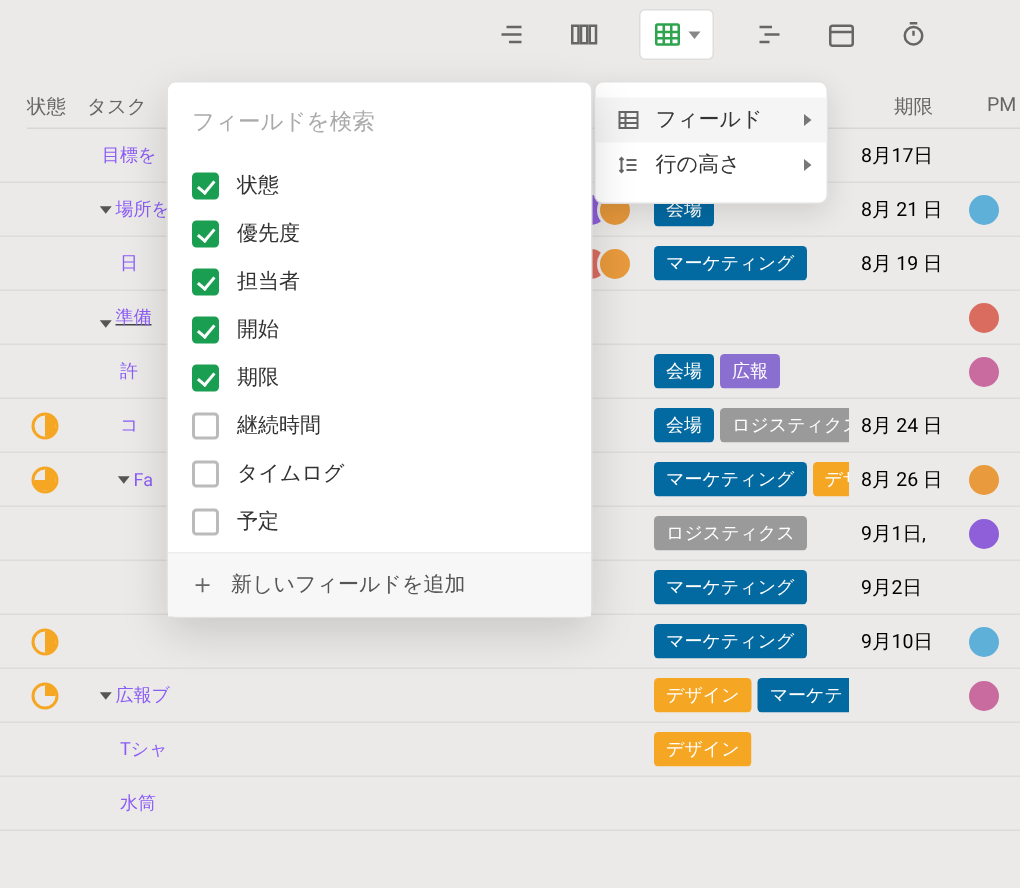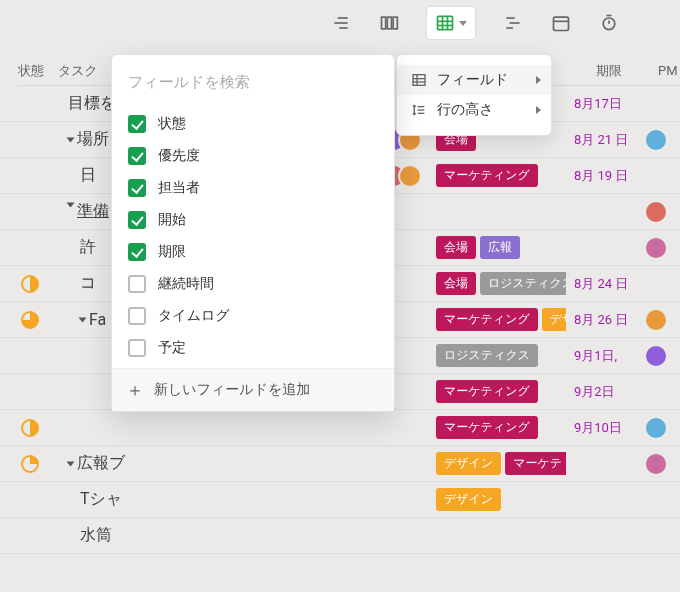--- a/index.html
+++ b/index.html
@@ -66,41 +66,41 @@
     padding-left:18px;
     position:relative;
   }
   .status { width:24px; height:24px; margin-right:16px; display:flex;align-items:center;justify-content:center;}
   .status-circle { width:18px;height:18px;border-radius:50%;border:2px solid; position:relative;}
   .status-orange-half { border-color:#f5a623; background: conic-gradient(#f5a623 0 180deg, transparent 180deg 360deg);}
   .status-orange-34 { border-color:#f5a623; background: conic-gradient(#f5a623 0 270deg, transparent 270deg 360deg);}
   .status-orange-14 { border-color:#f5a623; background: conic-gradient(#f5a623 0 90deg, transparent 90deg 360deg);}
   .tri { width:0;height:0;border-top:4px solid transparent;border-bottom:4px solid transparent;border-left:5px solid #555; margin-right:4px;}
   .tri.down { transform:rotate(90deg); }
-  .taskcell { flex:0 0 auto; font-size:16px; color:#404040; }
+  .taskcell { flex:0 0 auto; font-size:12px; color:#8b5cf6; }
   .indent-1 { margin-left:10px; }
   .indent-2 { margin-left:22px; }
   .indent-3 { margin-left:34px; }
 
   .tags { position:absolute; left:436px; display:flex; gap:4px; align-items:center; max-width:130px; overflow:hidden;}
   .chip { border-radius:3px; padding:3px 8px; font-size:12px; color:#fff; white-space:nowrap;}
-  .chip-green{background:#be185d;}
+  .chip-green{background:#0369a1;}
   .chip-purple{background:#8a6fd1;}
   .chip-grey{background:#9a9a9a;}
   .chip-orange{background:#f5a623;}
 
   .avatar-col { position:absolute; left:390px; display:flex; }
   .avatar { width:24px;height:24px;border-radius:50%; border:2px solid #eceae8; margin-left:-8px;}
   .av-a{background:#8e5fd9;}
   .av-b{background:#e89a3c;}
   .av-c{background:#5fb0d9;}
   .av-d{background:#d96b5f;}
   .av-f{background:#c96b9e;}
 
-  .deadline { position:absolute; left:574px; font-size:13px; color:#a21caf; white-space:nowrap; max-width:60px; overflow:hidden;}
+  .deadline { position:absolute; left:574px; font-size:13px; color:#000000; white-space:nowrap; max-width:60px; overflow:hidden;}
   .pm { position:absolute; left:644px; }
   .pm .avatar { margin-left:0; border-color:#eceae8;}
 
   
   .menu-popover {
     position:absolute;
     top:54px; left:396px;
     background:#fff;
     border:1px solid #e2e2e2;
     border-radius:6px;
@@ -321,21 +321,21 @@
         <div class="avatar av-d"></div>
         <div class="avatar av-b"></div>
       </div>
       <div class="tags">
         <span class="chip chip-green">マーケティング</span>
       </div>
       <span class="deadline">8月 19 日</span>
     </div>
     <div class="row">
       <div class="status"></div>
-      <div class="indent-1" style="display: flex; align-items: flex-start; text-decoration: underline;">
+      <div class="indent-1" style="display: flex; align-items: flex-end; text-decoration: underline;">
         <span class="tri down"></span>
         <span class="taskcell">準備</span>
       </div>
       <span class="pm">
         <div class="avatar av-d"></div>
       </span>
     </div>
     <div class="row">
       <div class="status"></div>
       <div class="indent-2" style="display: flex; align-items: center;">

